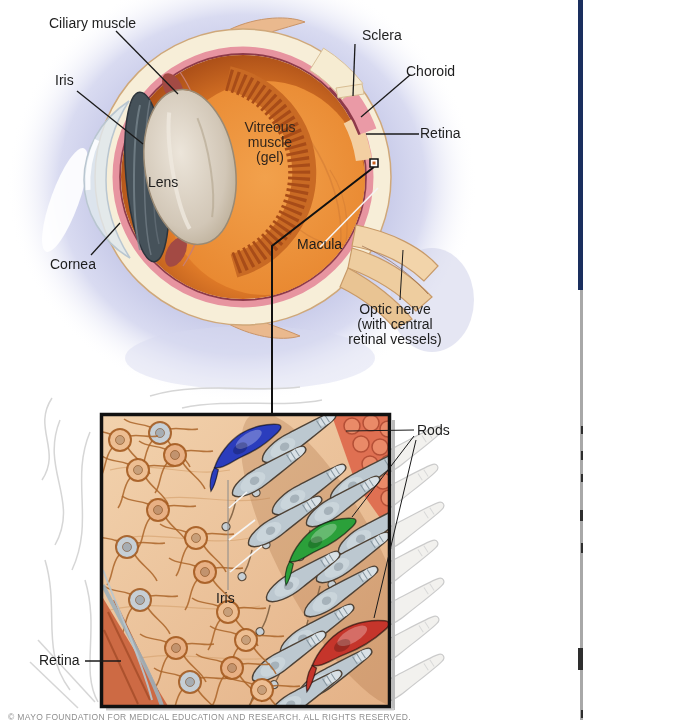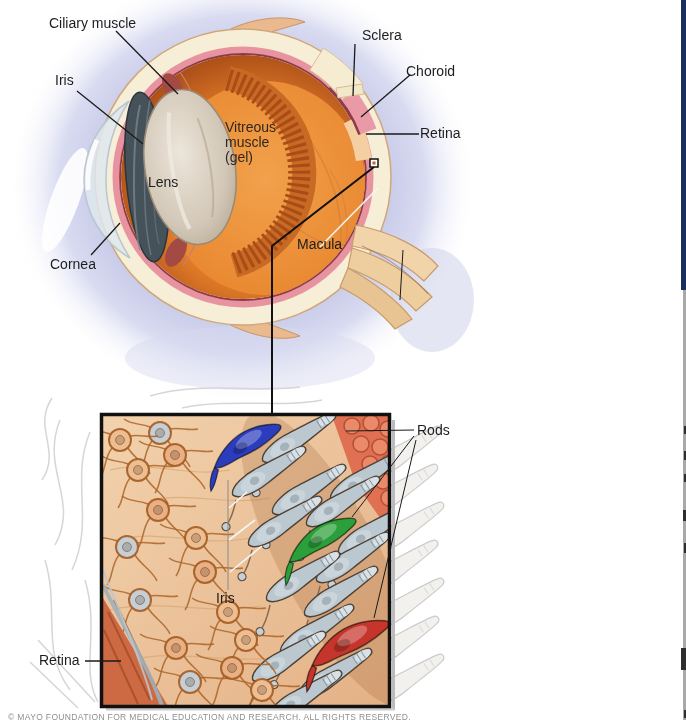--- a/index.html
+++ b/index.html
@@ -1,20 +1,20 @@
 <!DOCTYPE html>
 <html><head>
 <meta charset="utf-8">
 <style>
   html,body{margin:0;padding:0;background:#fff;}
-  .stage{position:relative;width:686px;height:720px;overflow:hidden;background:#fff;
+  .stage{position:relative;width:583px;height:720px;overflow:hidden;background:#fff;
          font-family:"Liberation Sans",sans-serif;}
   .art{position:absolute;left:0;top:0;z-index:1;}
   .lbl{position:absolute;z-index:3;font-size:14px;color:#1d1d1d;white-space:nowrap;line-height:15px;}
-  .lbl-center{text-align:left;}
+  .lbl-center{text-align:center;}
   .vitreous{color:#33261c;width:90px;}
   .optic{width:130px;}
   .copyright{position:absolute;z-index:3;left:8px;top:712px;font-size:8.5px;letter-spacing:.35px;
              color:#8f8f8f;white-space:nowrap;}
   .edge-navy{position:absolute;z-index:4;right:0;top:0;width:5px;height:290px;}
   .edge-gray{position:absolute;z-index:4;right:0;top:290px;width:3px;height:430px;}
   .frag{position:absolute;z-index:5;background:#2e2e2e;}
 </style>
 </head>
 <body>
@@ -304,20 +304,25 @@
 <div class="lbl lbl-center vitreous" style="left:225px;top:120px">
   <div>Vitreous</div>
   <div>muscle</div>
   <div>(gel)</div>
 </div>
 
 <div class="lbl" style="left:148px;top:175px">Lens</div>
 <div class="lbl" style="left:50px;top:257px">Cornea</div>
 <div class="lbl" style="left:297px;top:237px">Macula</div>
 
+<div class="lbl lbl-center optic" style="left:330px;top:302px">
+  <div>Optic nerve</div>
+  <div>(with central</div>
+  <div>retinal vessels)</div>
+</div>
 
 <div class="lbl" style="left:417px;top:423px">Rods</div>
 <div class="lbl" style="left:216px;top:591px">Iris</div>
 <div class="lbl" style="left:39px;top:653px">Retina</div>
 
 <div class="copyright">© MAYO FOUNDATION FOR MEDICAL EDUCATION AND RESEARCH. ALL RIGHTS RESERVED.</div>
 
 <div class="edge-navy" style="background:#1a2f5e"></div>
 <div class="edge-gray" style="background:#a8a8a8"></div>
 <div class="frag" style="right:0;top:426px;width:2px;height:8px"></div>

